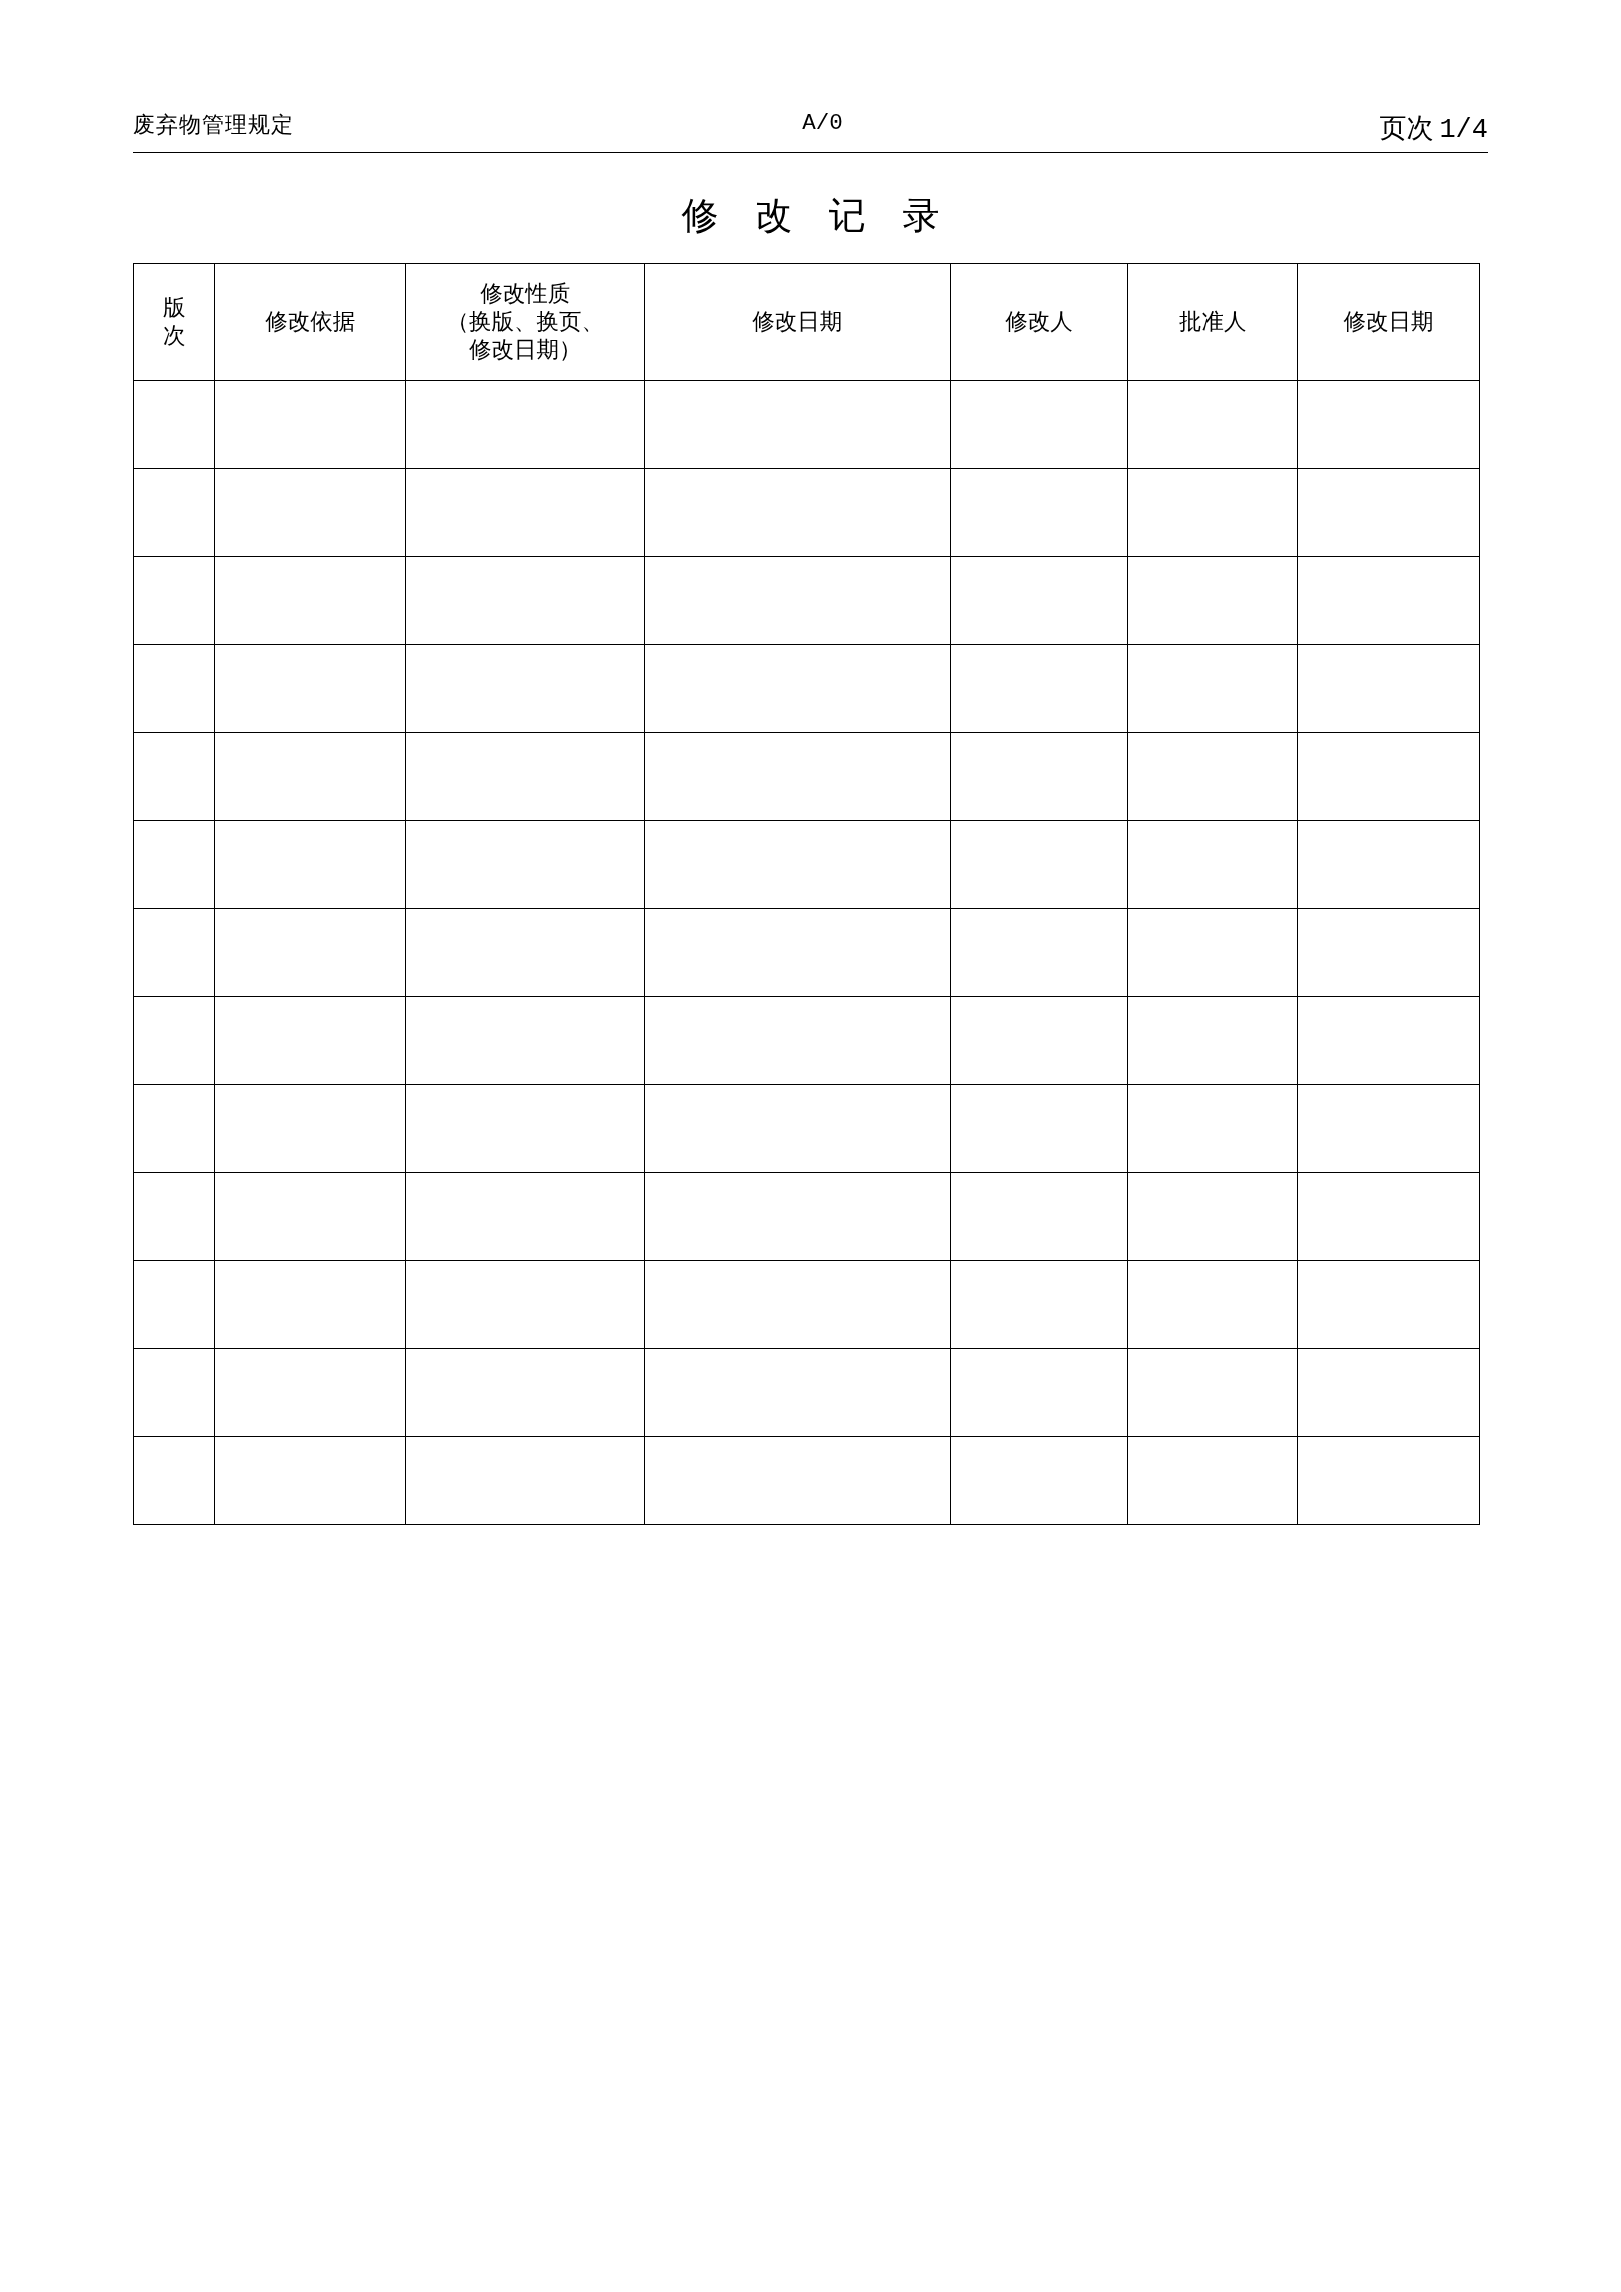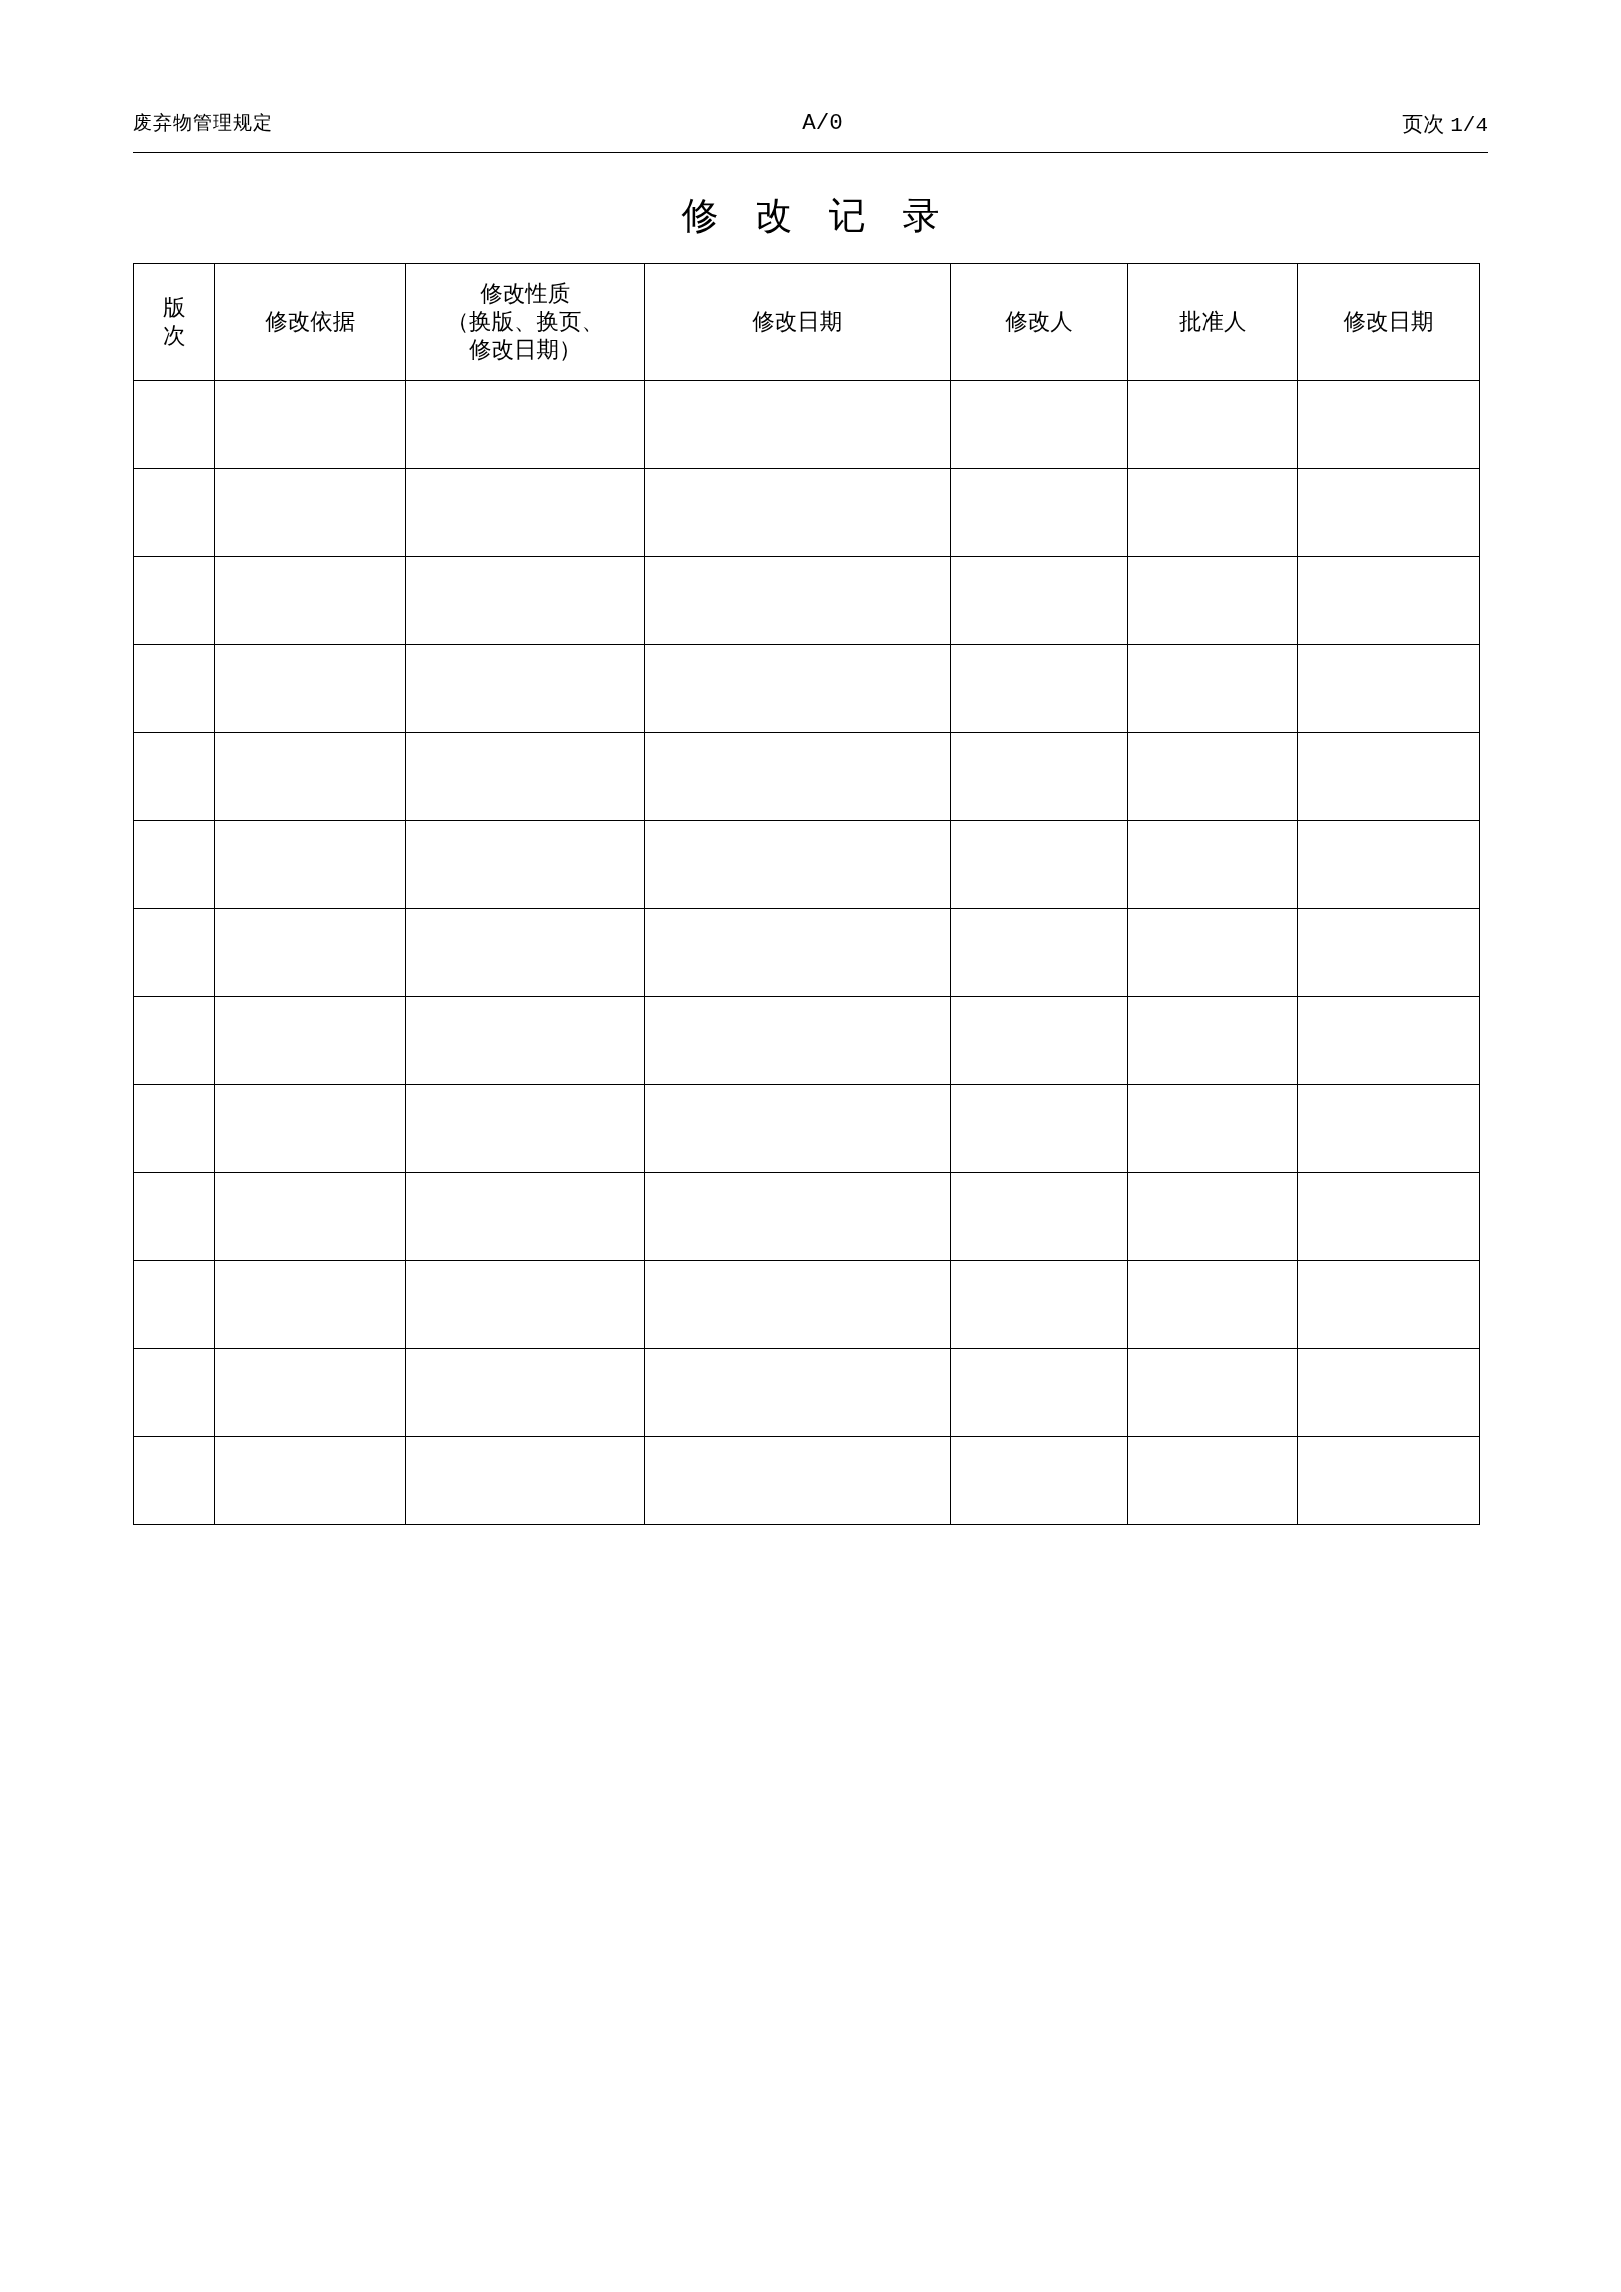--- a/index.html
+++ b/index.html
@@ -27,39 +27,39 @@
     top: 110px;
     width: 1355px;
     height: 43px;
     border-bottom: 1.5px solid #000;
     box-sizing: border-box;
   }
   .doc-header .hdr-left {
     position: absolute;
     left: 0;
     top: 0;
-    font-size: 19px;
+    font-size: 22px;
     letter-spacing: 1px;
     white-space: nowrap;
   }
   .doc-header .hdr-center {
     position: absolute;
     left: 50%;
     top: 0;
     transform: translateX(-50%);
     font-size: 22.5px;
     font-family: "Liberation Mono", monospace;
     white-space: nowrap;
     margin-left: 12px;
   }
   .doc-header .hdr-right {
     position: absolute;
     right: 0;
     top: 0;
-    font-size: 21px;
+    font-size: 27px;
     white-space: nowrap;
   }
   .doc-header .hdr-right .pg-num {
     font-family: "Liberation Mono", monospace;
     margin-left: 5.9px;
   }
 
   
   .doc-title {
     position: absolute;

